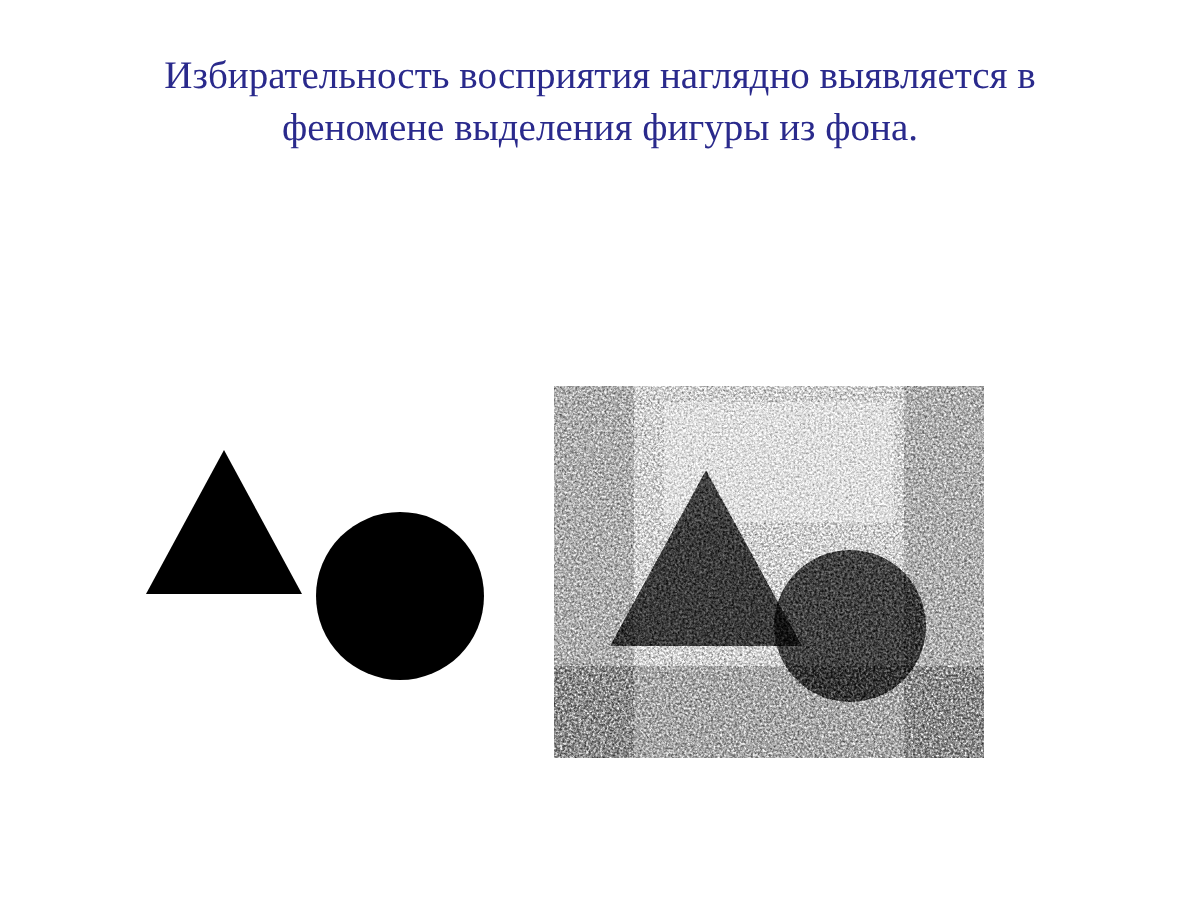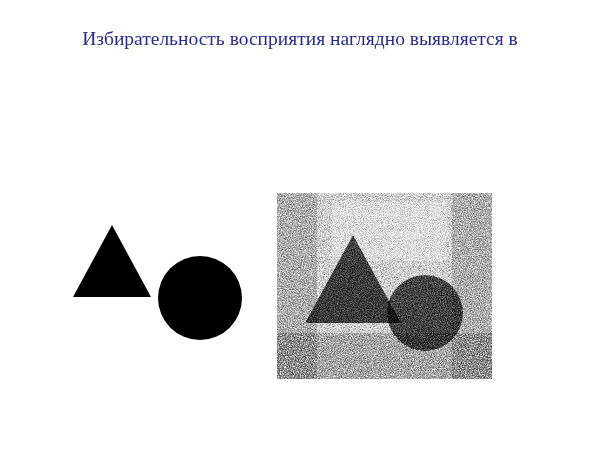--- a/index.html
+++ b/index.html
@@ -74,20 +74,21 @@
   }
 </style>
 </head>
 <body>
 
 <div class="slide">
 
   <div class="title">
     <span>Избирательность восприятия наглядно выявляется в</span>
     <br>
+    <span>феномене выделения фигуры из фона.</span>
   </div>
 
   <div class="figures">
 
     <div class="triangle"></div>
     <div class="circle"></div>
 
     <div class="noise-panel">
       <svg width="215" height="186" viewBox="0 0 215 186">
         <defs>

